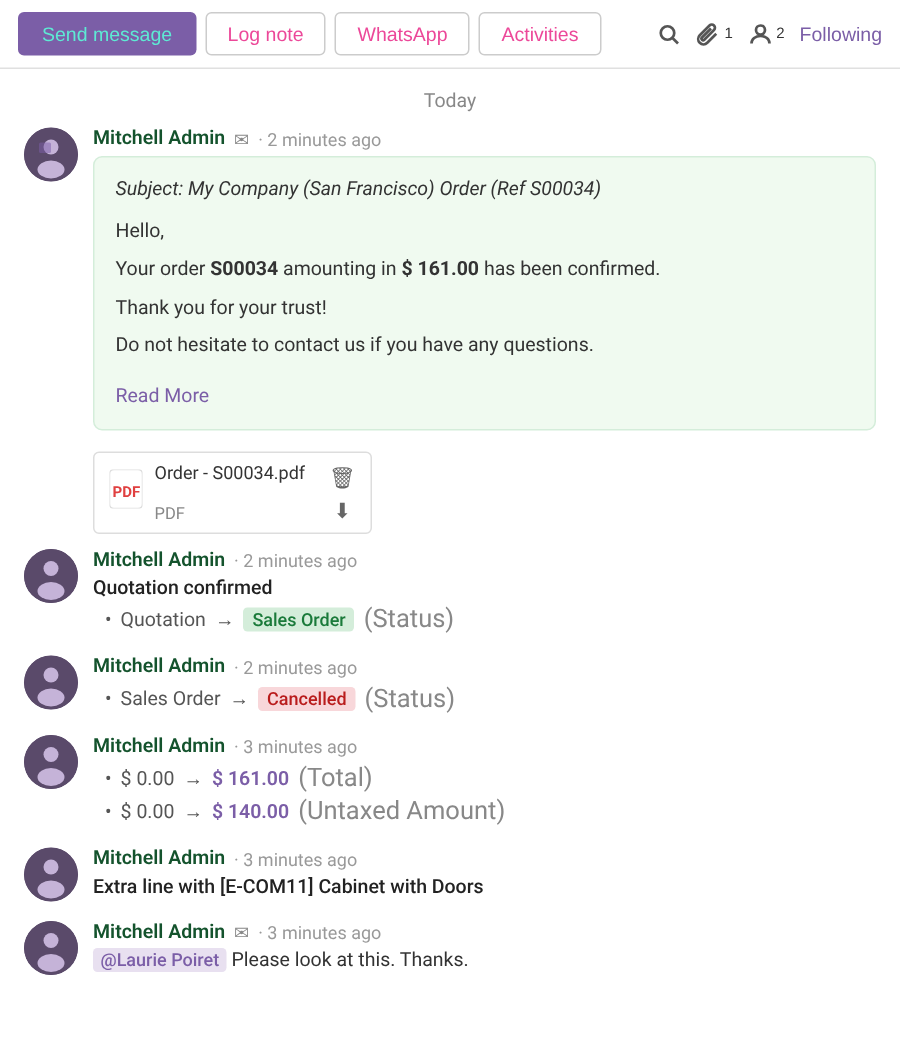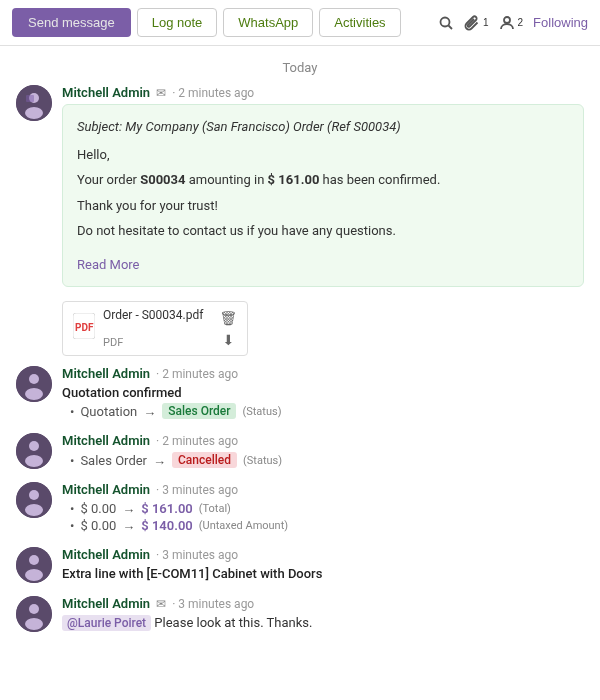--- a/index.html
+++ b/index.html
@@ -16,31 +16,31 @@
     .toolbar {
       display: flex;
       align-items: center;
       padding: 8px 12px;
       border-bottom: 1px solid #e0e0e0;
       gap: 6px;
       background: #fff;
     }
     .btn-send {
       background: #7b5ea7;
-      color: #e5e5e5;
+      color: #5eead4;
       border: none;
       border-radius: 4px;
       padding: 7px 16px;
       font-size: 13px;
       font-weight: 500;
       cursor: pointer;
     }
     .btn-outline {
       background: #fff;
-      color: #4d7c0f;
+      color: #ec4899;
       border: 1px solid #ccc;
       border-radius: 4px;
       padding: 6px 14px;
       font-size: 13px;
       cursor: pointer;
     }
     .toolbar-spacer { flex: 1; }
     .toolbar-icons {
       display: flex;
       align-items: center;
@@ -232,21 +232,21 @@
     .status-sales-order {
       background: #d4edda;
       color: #1a7a3a;
       border-radius: 3px;
       padding: 1px 6px;
       font-size: 12px;
       font-weight: 500;
     }
     .status-label {
       color: #888;
-      font-size: 11px;
+      font-size: 17px;
     }
     .amount-new {
       color: #7b5ea7;
       font-weight: 600;
     }
     .mention-tag {
       background: #e8e0f0;
       color: #7b5ea7;
       border-radius: 3px;
       padding: 1px 5px;

